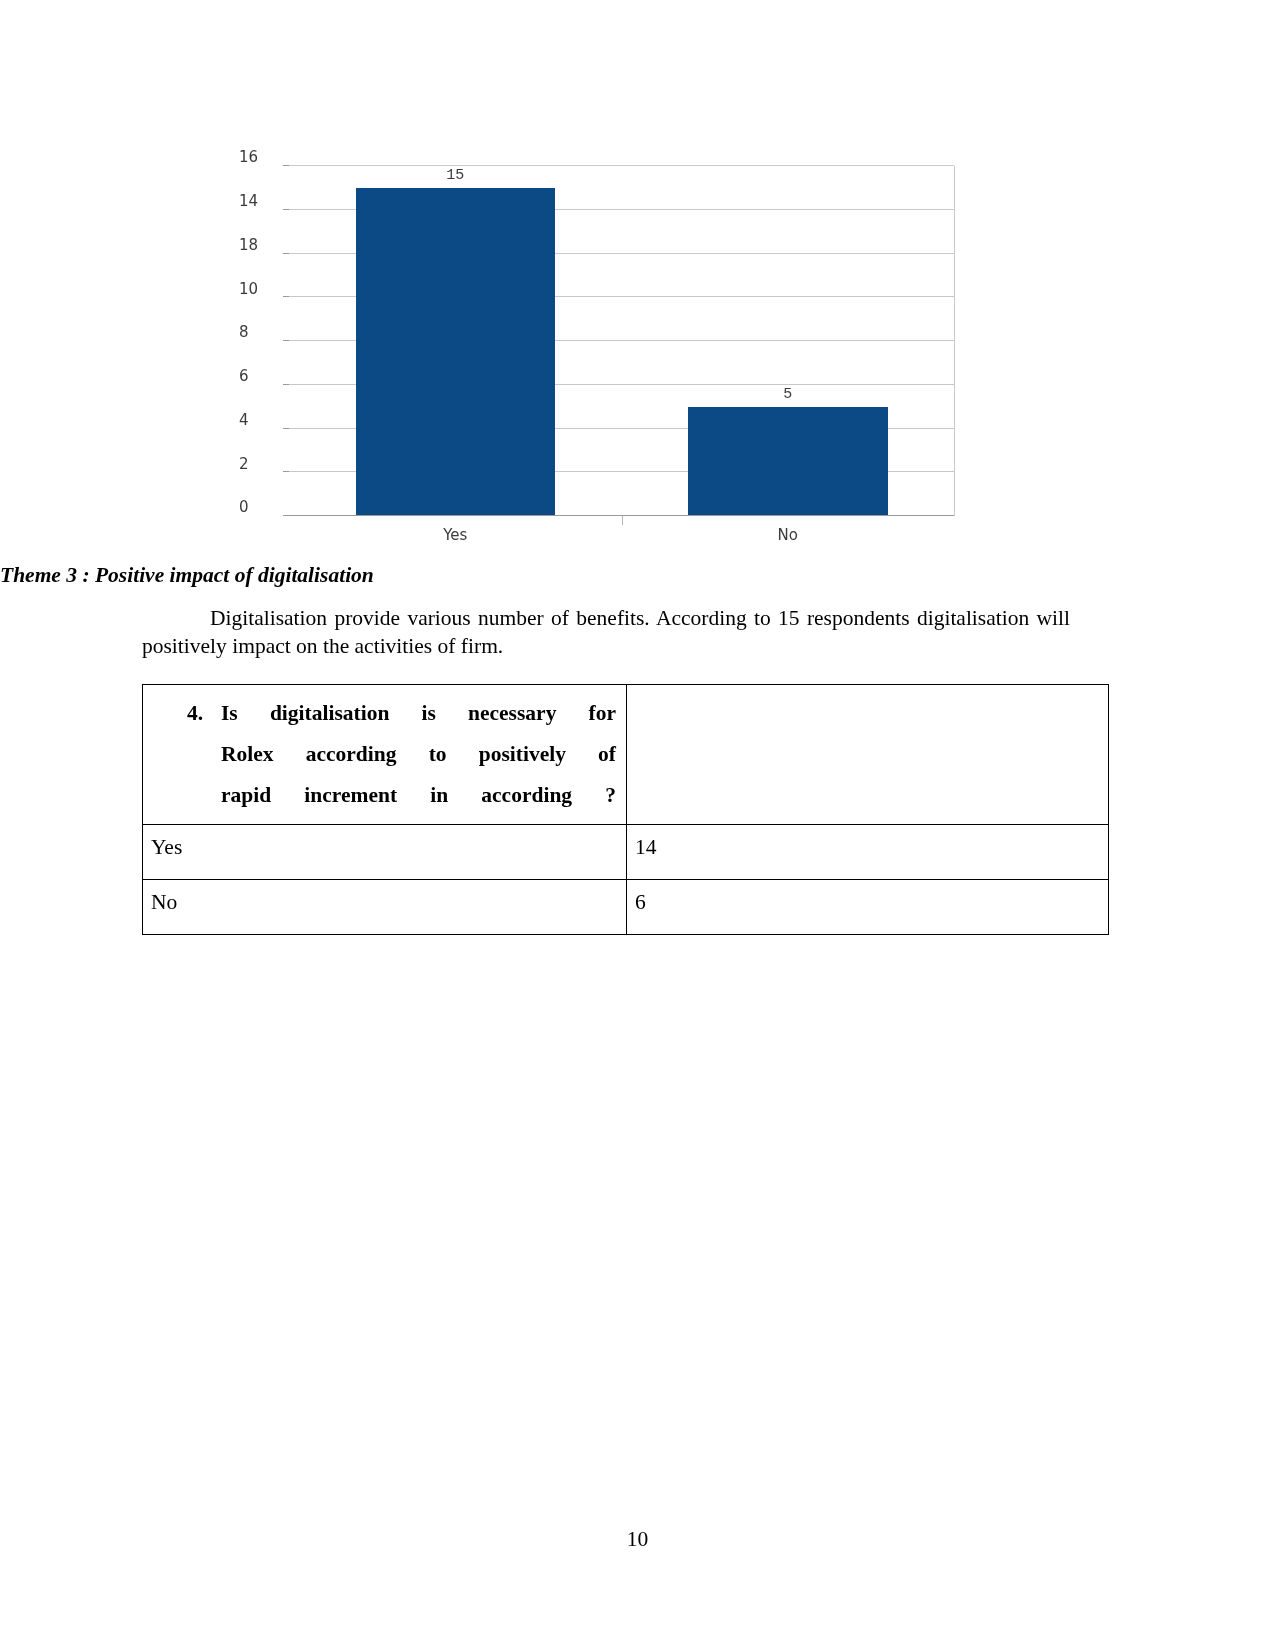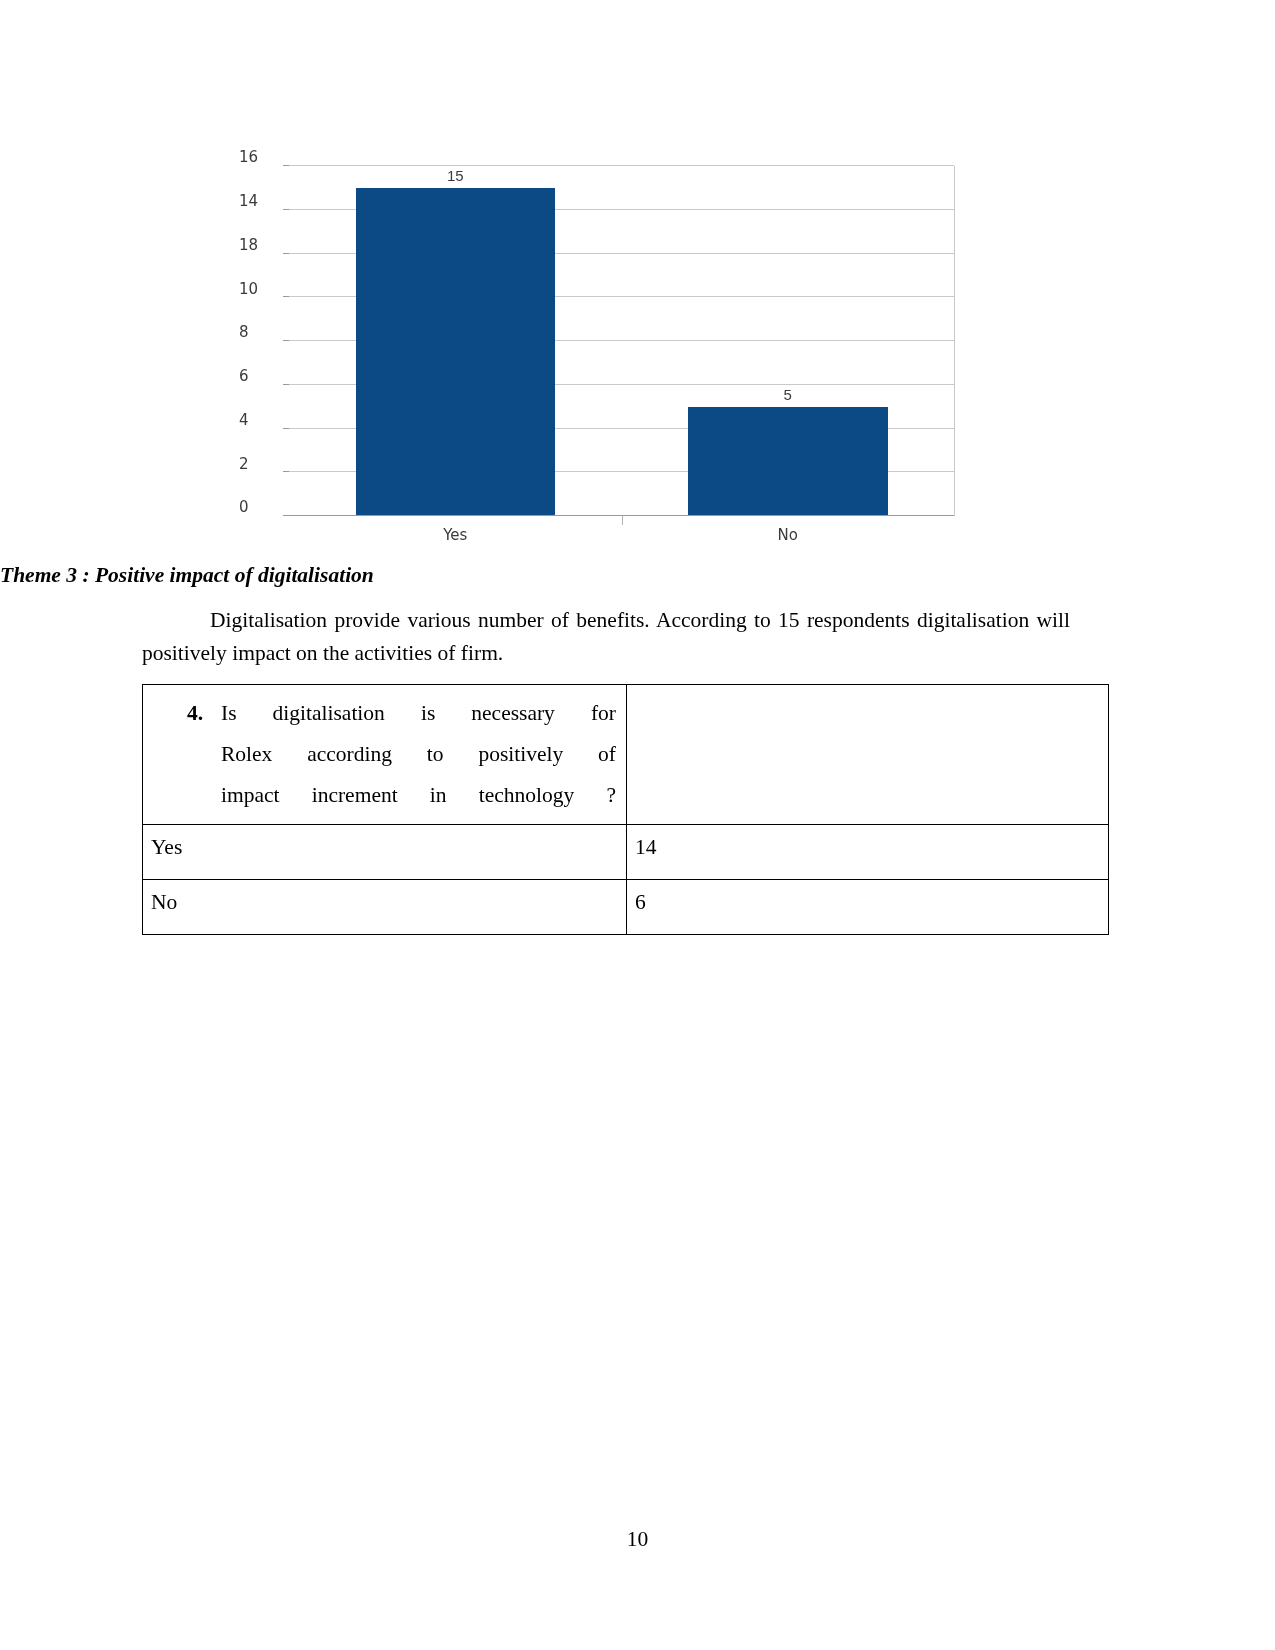--- a/index.html
+++ b/index.html
@@ -78,21 +78,21 @@
     bottom: 0;
     left: 20%;
     width: 60%;
     background: #0b4a85;
   }
   .bar-value {
     position: absolute;
     left: 0;
     right: 0;
     text-align: center;
-    font-family: Liberation Sans, sans-serif;
+    font-family: Liberation Mono, monospace;
     font-size: 15px;
     color: #3b3b3b;
   }
   .xtick-label {
     position: absolute;
     top: 100%;
     left: 0;
     right: 0;
     margin-top: 10px;
     text-align: center;
@@ -121,21 +121,21 @@
   }
 
   
   .body-para {
     position: absolute;
     left: 142px;
     top: 604px;
     width: 928px;
     font-family: "Liberation Serif", serif;
     font-size: 21.5px;
-    line-height: 33px;
+    line-height: 28px;
     text-align: justify;
     text-indent: 68px;
   }
 
   
   .qtable {
     position: absolute;
     left: 142px;
     top: 684px;
     width: 928px;
@@ -163,21 +163,21 @@
   }
   .qhead-num {
     width: 34px;
     flex: 0 0 34px;
     font-weight: bold;
   }
   .qhead-text {
     flex: 1 1 auto;
     text-align: justify;
     text-align-last: justify;
-    font-weight: normal;
+    font-weight: bold;
   }
   .row-cell {
     height: 38px;
     line-height: 28px;
   }
 
   
   .page-number {
     position: absolute;
     left: 0;
@@ -254,21 +254,21 @@
         <div class="qhead-inner">
           <span class="qhead-num">4.</span>
           <span class="qhead-text">Is digitalisation is necessary for</span>
         </div>
         <div class="qhead-inner">
           <span class="qhead-num"></span>
           <span class="qhead-text">Rolex according to positively of</span>
         </div>
         <div class="qhead-inner">
           <span class="qhead-num"></span>
-          <span class="qhead-text nojustify">impact increment in technology ?</span>
+          <span class="qhead-text nojustify">rapid increment in according ?</span>
         </div>
       </td>
       <td class="col-right qhead-cell"></td>
     </tr>
     <tr>
       <td class="col-left row-cell">Yes</td>
       <td class="col-right row-cell">14</td>
     </tr>
     <tr>
       <td class="col-left row-cell">No</td>

